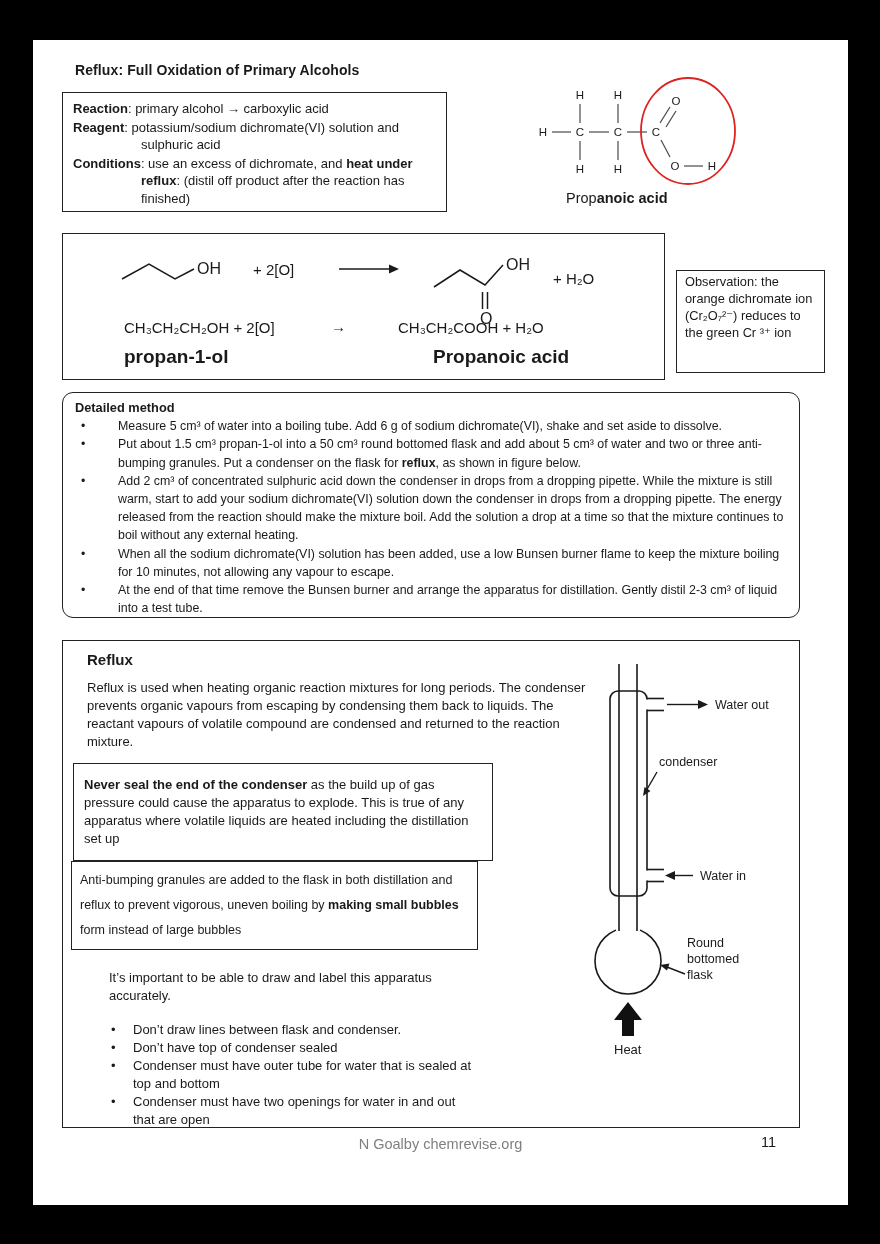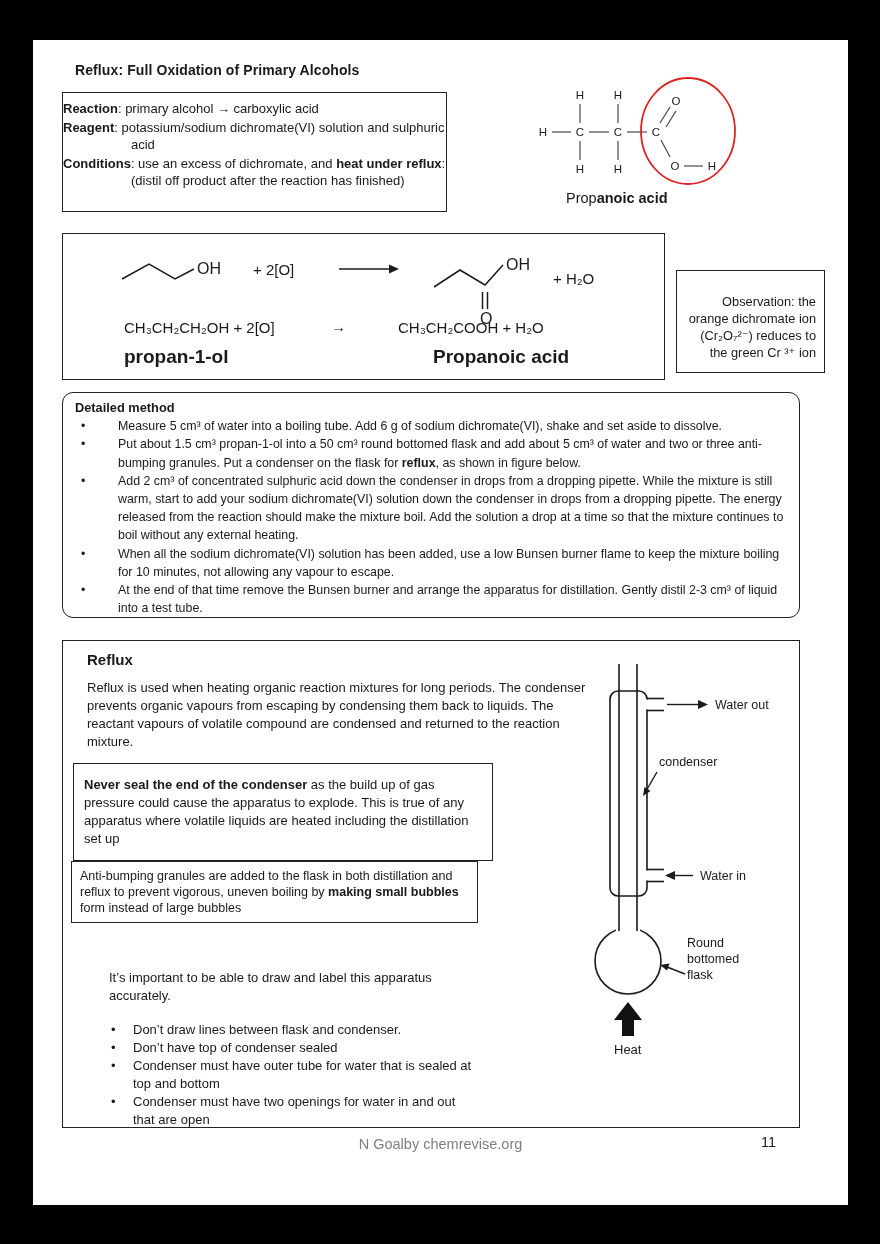--- a/index.html
+++ b/index.html
@@ -5,42 +5,42 @@
   html,body{margin:0;padding:0;}
   body{
     width:880px;height:1244px;background:#000;position:relative;overflow:hidden;
     font-family:"Liberation Sans","DejaVu Sans",sans-serif;color:#1a1a1a;
   }
   .page{position:absolute;left:33px;top:40px;width:815px;height:1165px;background:#fff;}
   .abs{position:absolute;}
   .box{position:absolute;border:1.4px solid #222;background:#fff;box-sizing:border-box;}
   .page-title{position:absolute;left:42px;top:22px;font-size:14px;font-weight:700;letter-spacing:.1px;}
   
-  .info-box{left:29px;top:52px;width:385px;height:120px;padding:7px 0;font-size:13px;line-height:17.5px;}
+  .info-box{left:29px;top:52px;width:385px;height:120px;padding:7px 10px;font-size:13px;line-height:17.5px;}
   .hang{margin:0 0 1px 0;padding-left:68px;text-indent:-68px;}
   
   .structure-svg{left:495px;top:35px;}
   .structure-label{position:absolute;left:533px;top:150px;font-size:14.5px;}
   
   .equation-box{left:29px;top:193px;width:603px;height:147px;}
   .eq-text{position:absolute;font-size:15px;white-space:nowrap;}
   .eq-name{position:absolute;font-size:19px;font-weight:700;white-space:nowrap;}
   
-  .observation-box{left:643px;top:230px;width:149px;height:103px;padding:22px 8px;font-size:12.8px;line-height:17px;text-align:right;}
+  .observation-box{left:643px;top:230px;width:149px;height:103px;padding:2px 8px;font-size:12.8px;line-height:17px;}
   
   .method-box{left:29px;top:352px;width:738px;height:226px;padding:6px 0 0 0;font-size:12.4px;line-height:18.2px;border-radius:11px;}
   .method-title{font-weight:700;font-size:12.8px;padding-left:12px;}
   .bullet{position:relative;padding-left:55px;padding-right:8px;}
   .bullet .dot{position:absolute;left:18px;top:0;}
   
   .reflux-box{left:29px;top:600px;width:738px;height:488px;}
   .reflux-title{position:absolute;left:24px;top:10px;font-size:15px;font-weight:700;}
   .reflux-para{position:absolute;left:24px;top:38px;width:500px;margin:0;font-size:13px;line-height:18px;}
   .warn-box{left:10px;top:122px;width:420px;padding:12px 10px;font-size:13px;line-height:18px;}
-  .granules-box{left:8px;top:220px;width:407px;padding:6px 8px;font-size:12.5px;line-height:16px;}
+  .granules-box{left:8px;top:220px;width:407px;padding:6px 8px;font-size:12.5px;line-height:25px;}
   .drawtips{position:absolute;left:30px;top:312px;width:385px;font-size:13px;line-height:18px;}
   .drawtips p{margin:16px;}
   .tip{position:relative;padding-left:40px;}
   .tip .dot{position:absolute;left:18px;top:0;}
   
   svg{overflow:visible;}
   svg text{font-family:"Liberation Sans","DejaVu Sans",sans-serif;fill:#1a1a1a;}
   .apparatus-svg{position:absolute;left:538px;top:14px;}
   
   .footer-credit{position:absolute;left:0;top:1096px;width:100%;text-align:center;color:#7f7f7f;font-size:14.5px;}

